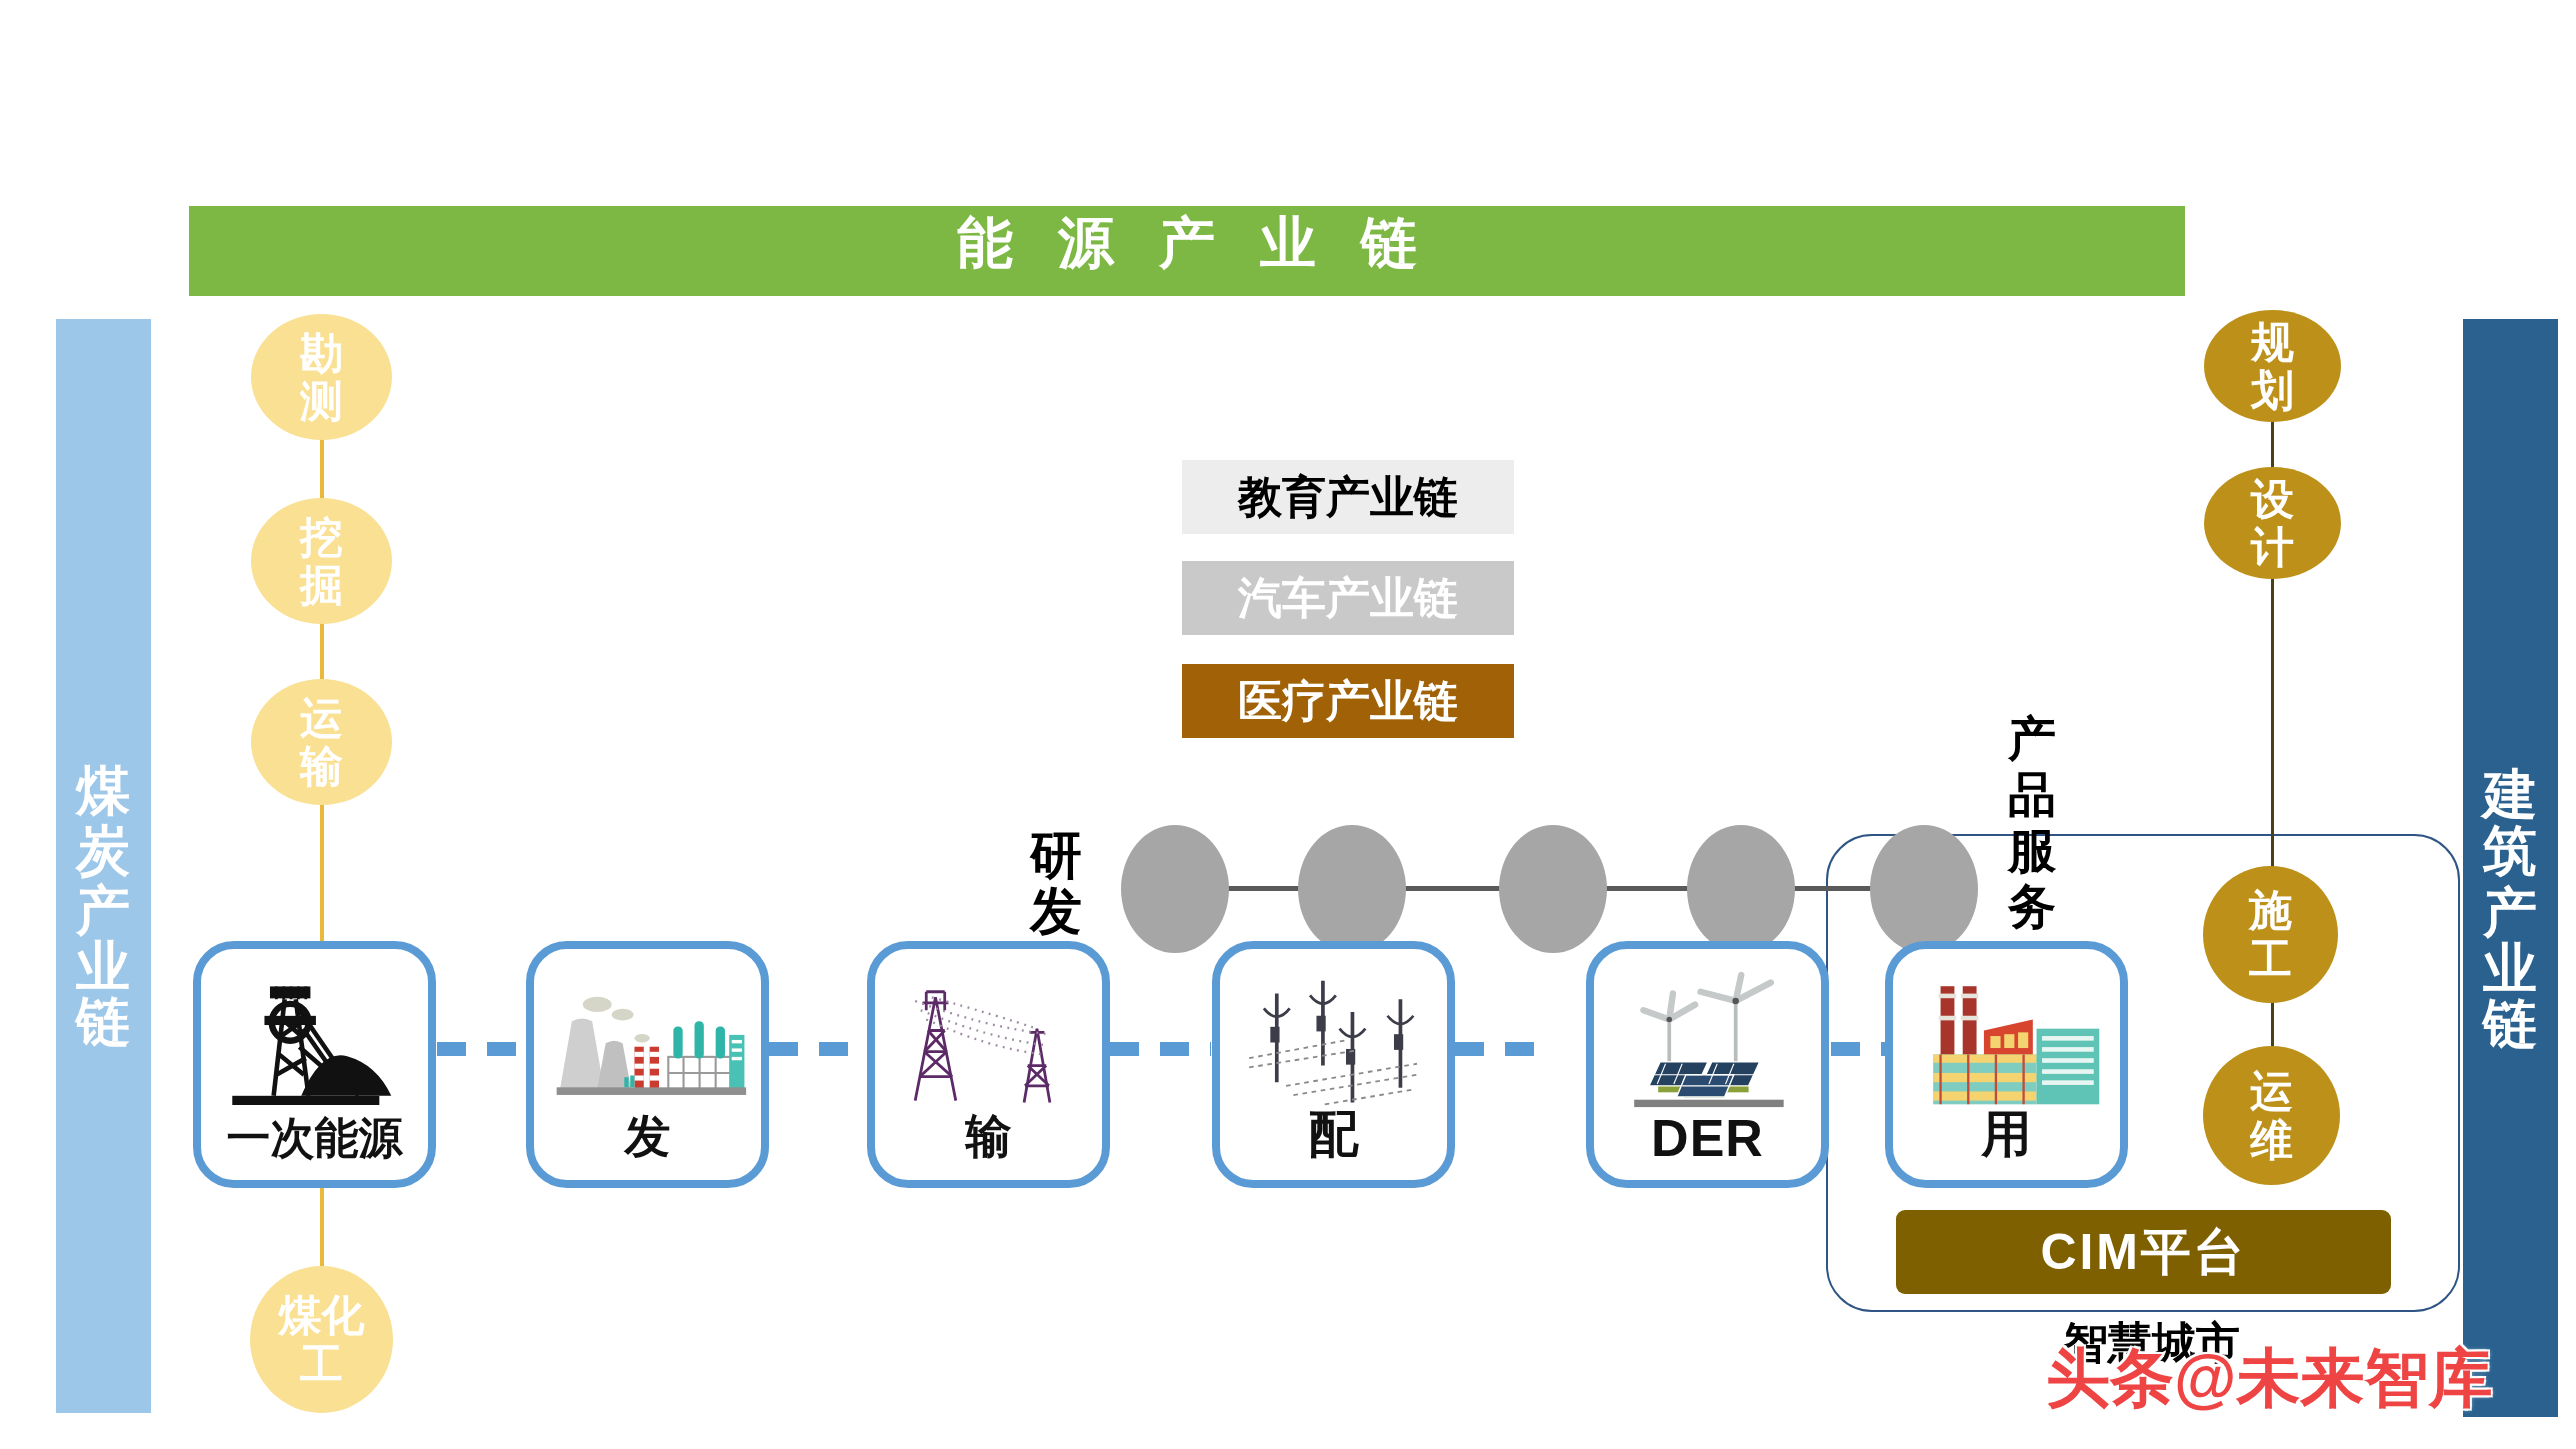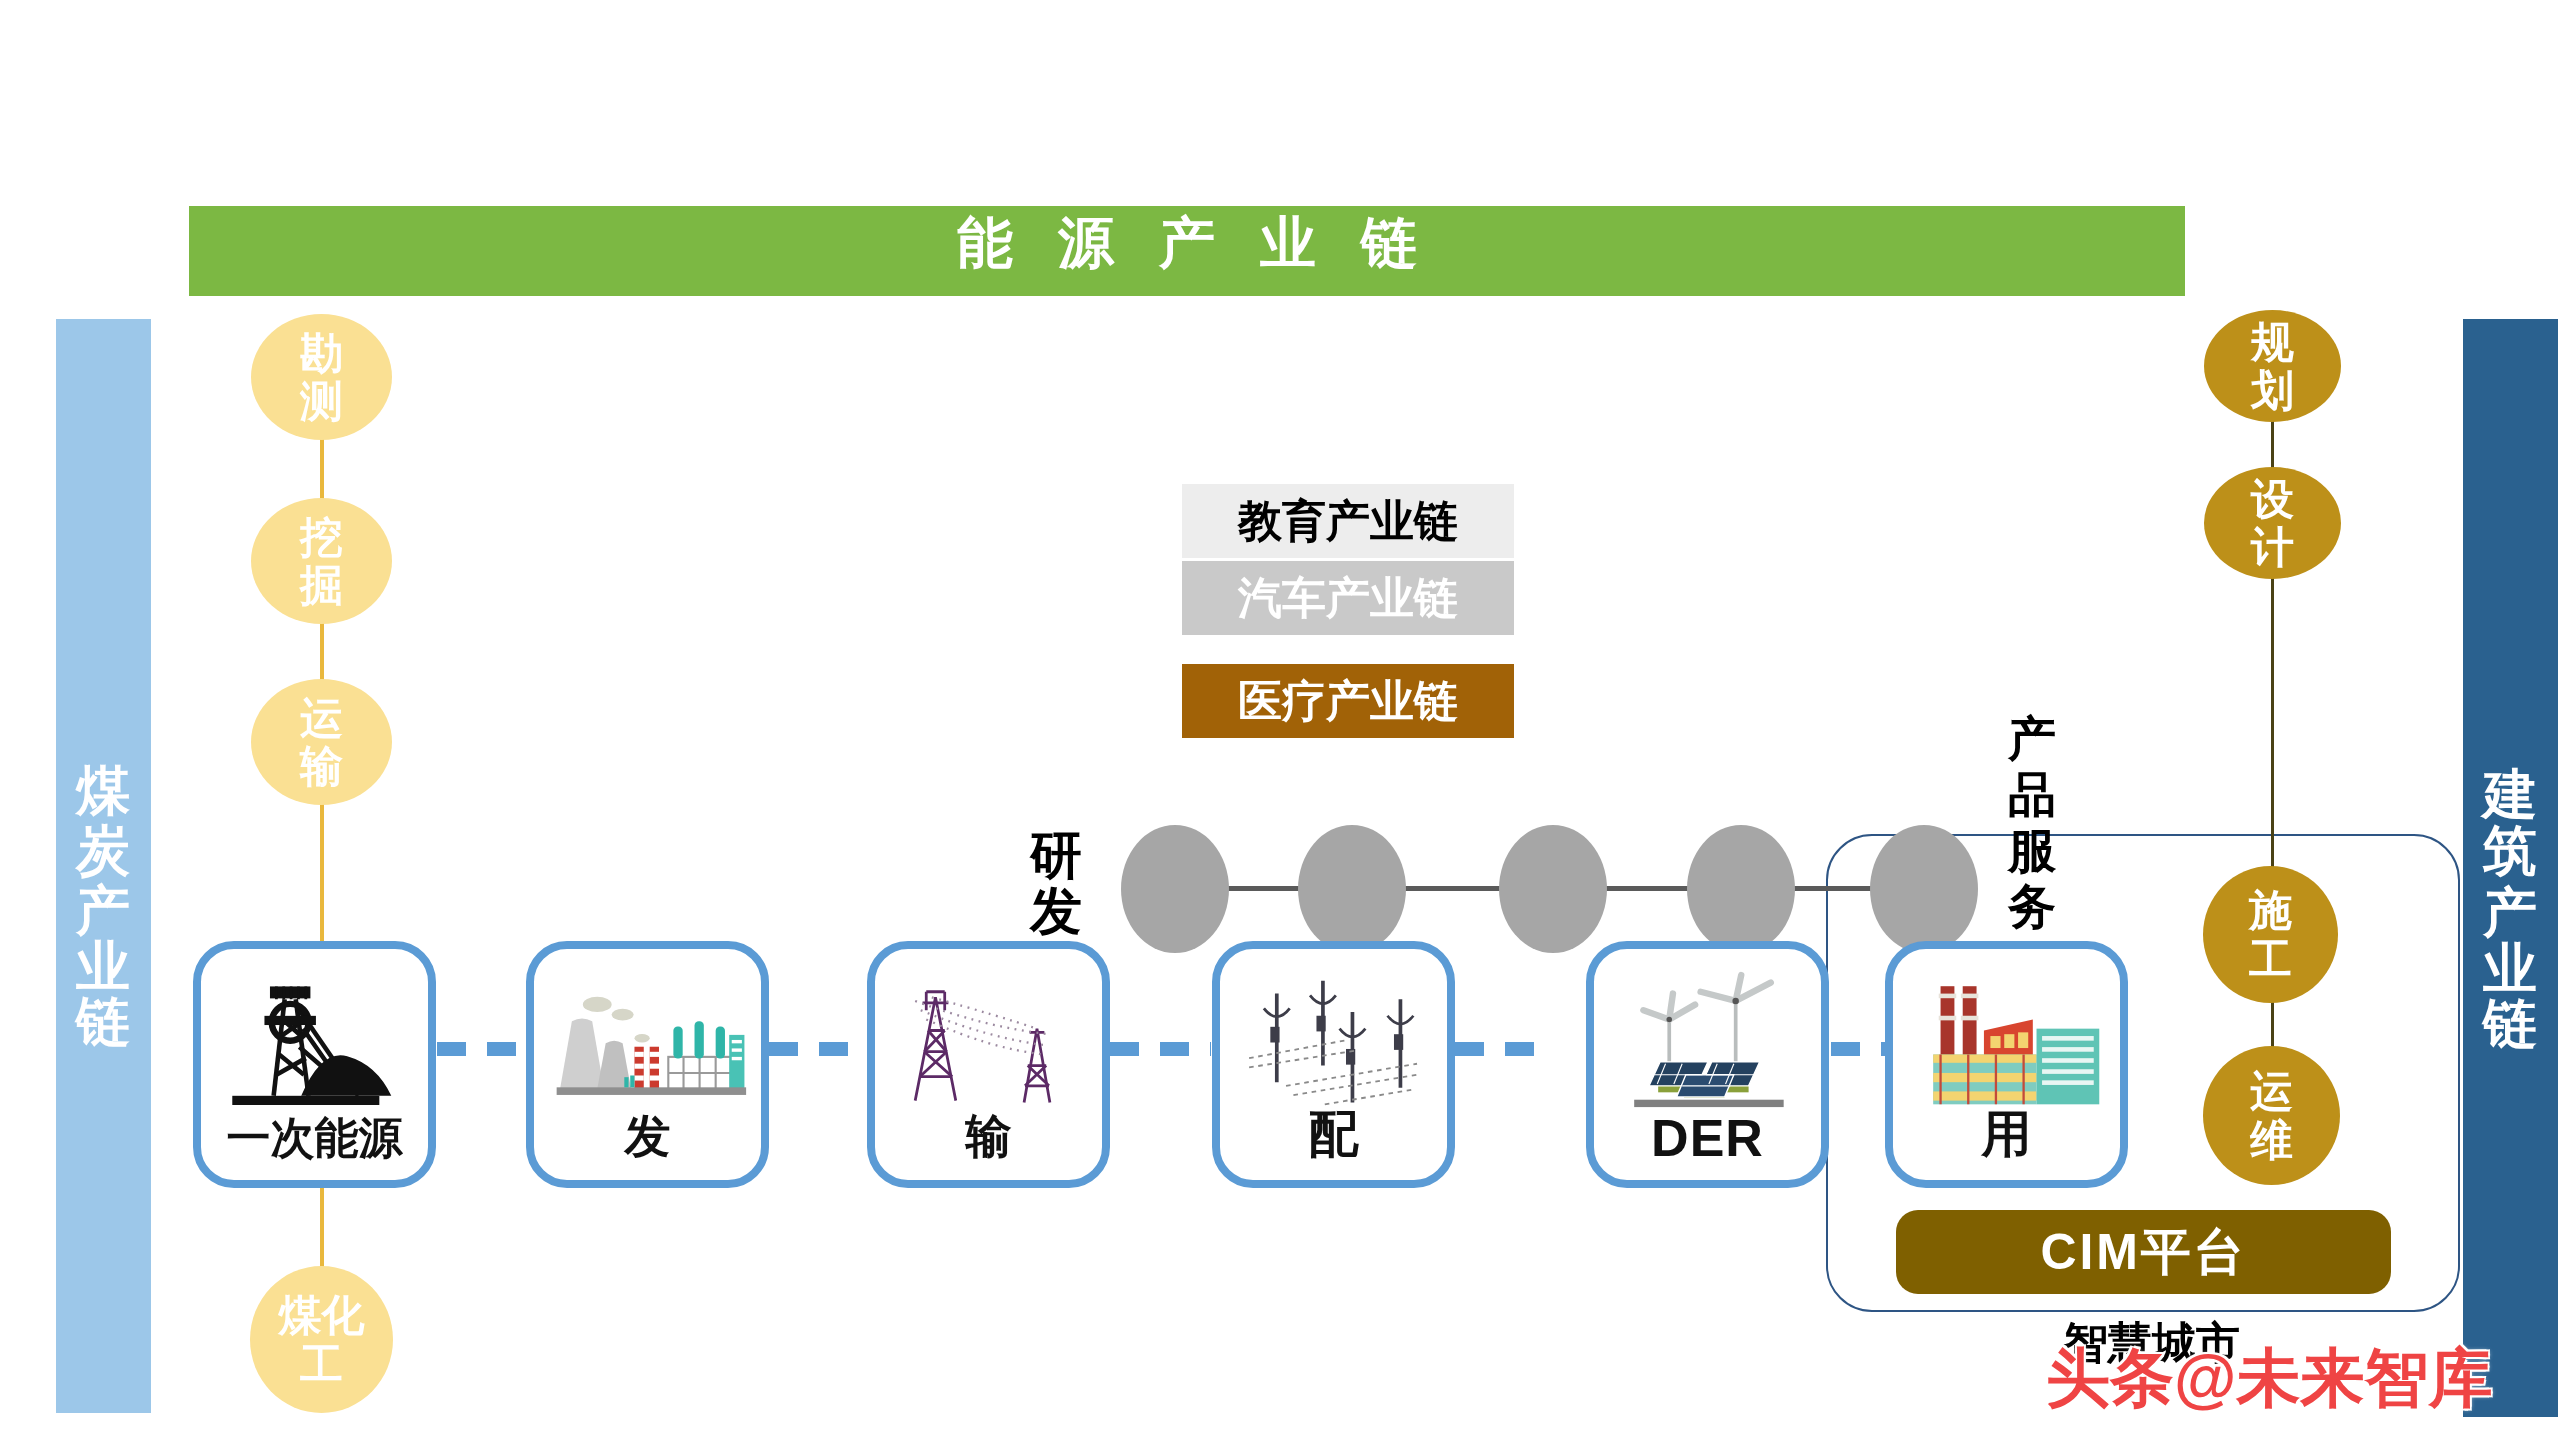--- a/index.html
+++ b/index.html
@@ -36,40 +36,40 @@
   .gbubble{background:var(--c-gold);font-size:43px;}
   .gbubble.small-text{font-size:37px;}
   .hub-circle{position:absolute;z-index:2;width:108px;height:128px;border-radius:50%;
     background:var(--c-gray);top:825px;}
 
   .big-rect{position:absolute;left:1826px;top:834px;width:630px;height:474px;
     border:2.9px solid var(--c-navy);border-radius:46px;z-index:0;}
 
   .chain-tag{position:absolute;left:1182px;width:332px;height:74px;display:flex;
     align-items:center;justify-content:center;font-size:44px;font-weight:bold;z-index:2;}
-  .tag-edu{top:484px;background:#EDEDED;color:#000;}
+  .tag-edu{top:460px;background:#EDEDED;color:#000;}
   .tag-auto{top:561px;background:#C9C9C9;color:#fff;}
   .tag-med{top:664px;background:#a16207;color:#fff;}
 
   .black-vlabel{position:absolute;color:#000;font-weight:bold;white-space:pre-line;
     text-align:center;z-index:5;}
   .rd-label{left:1030px;top:827px;font-size:52px;line-height:56px;}
   .ps-label{left:2008px;top:711px;font-size:48px;line-height:56px;}
 
   .enode{position:absolute;top:941px;width:243px;height:247px;background:#fff;
     border:8.7px solid var(--c-blue);border-radius:41px;box-sizing:border-box;z-index:4;}
   .enode .icon{position:absolute;left:50%;top:21px;transform:translateX(-50%);}
   .enode .nlabel{position:absolute;left:0;right:0;bottom:11.6px;text-align:center;
     color:#111;font-size:46px;font-weight:bold;}
 
   .dash{position:absolute;top:1042px;height:13.5px;z-index:3;
     background:repeating-linear-gradient(90deg,var(--c-blue) 0 29px,transparent 29px 50px);}
 
   .cim{position:absolute;left:1896px;top:1210px;width:495px;height:84px;background:var(--c-cim);
-    border-radius:22px;display:flex;align-items:center;justify-content:center;z-index:4;}
+    border-radius:9px;display:flex;align-items:center;justify-content:center;z-index:4;}
   .cim span{color:#fff;font-size:50px;font-weight:bold;letter-spacing:2.9px;}
 
   .smart-city{position:absolute;left:2064px;top:1314px;font-size:44px;font-weight:bold;color:#000;z-index:5;}
   .watermark{position:absolute;left:2046px;top:1335px;font-size:64px;font-weight:bold;color:#ef4444;
     z-index:10;white-space:nowrap;
     text-shadow:0 0 5.8px #fff,1.9px 1.9px 0 #fff,-1.9px -1.9px 0 #fff,1.9px -1.9px 0 #fff,-1.9px 1.9px 0 #fff;}
 </style>
 </head>
 <body>
 

